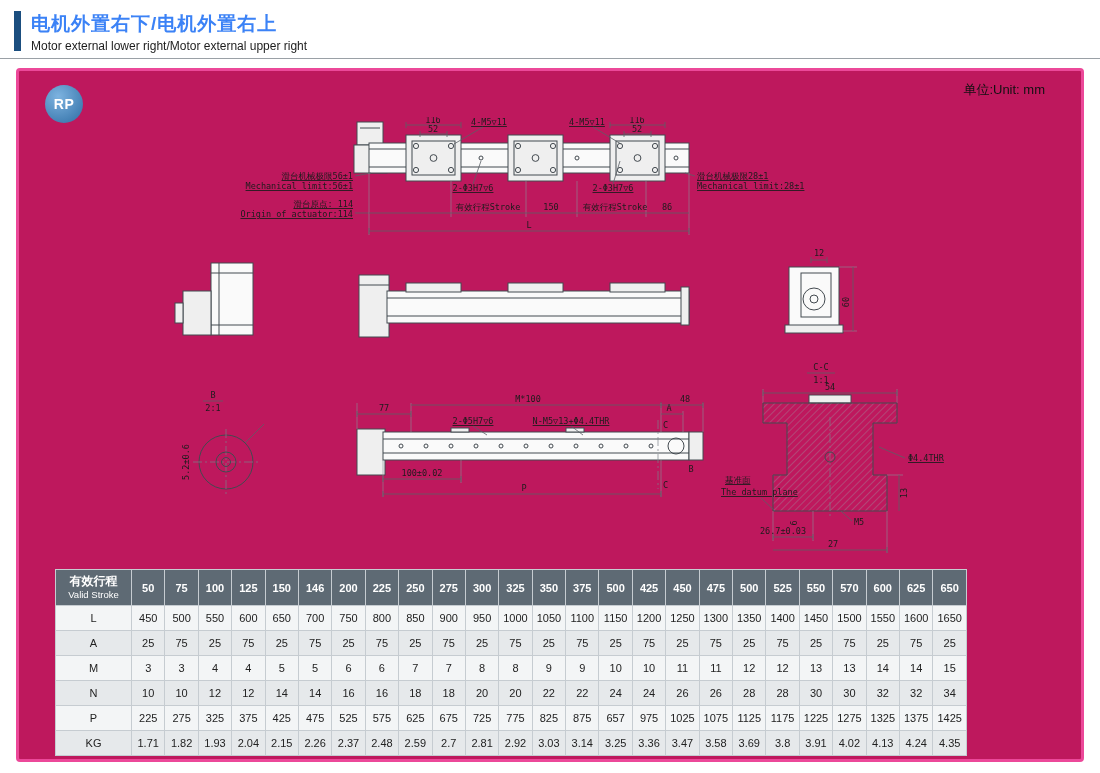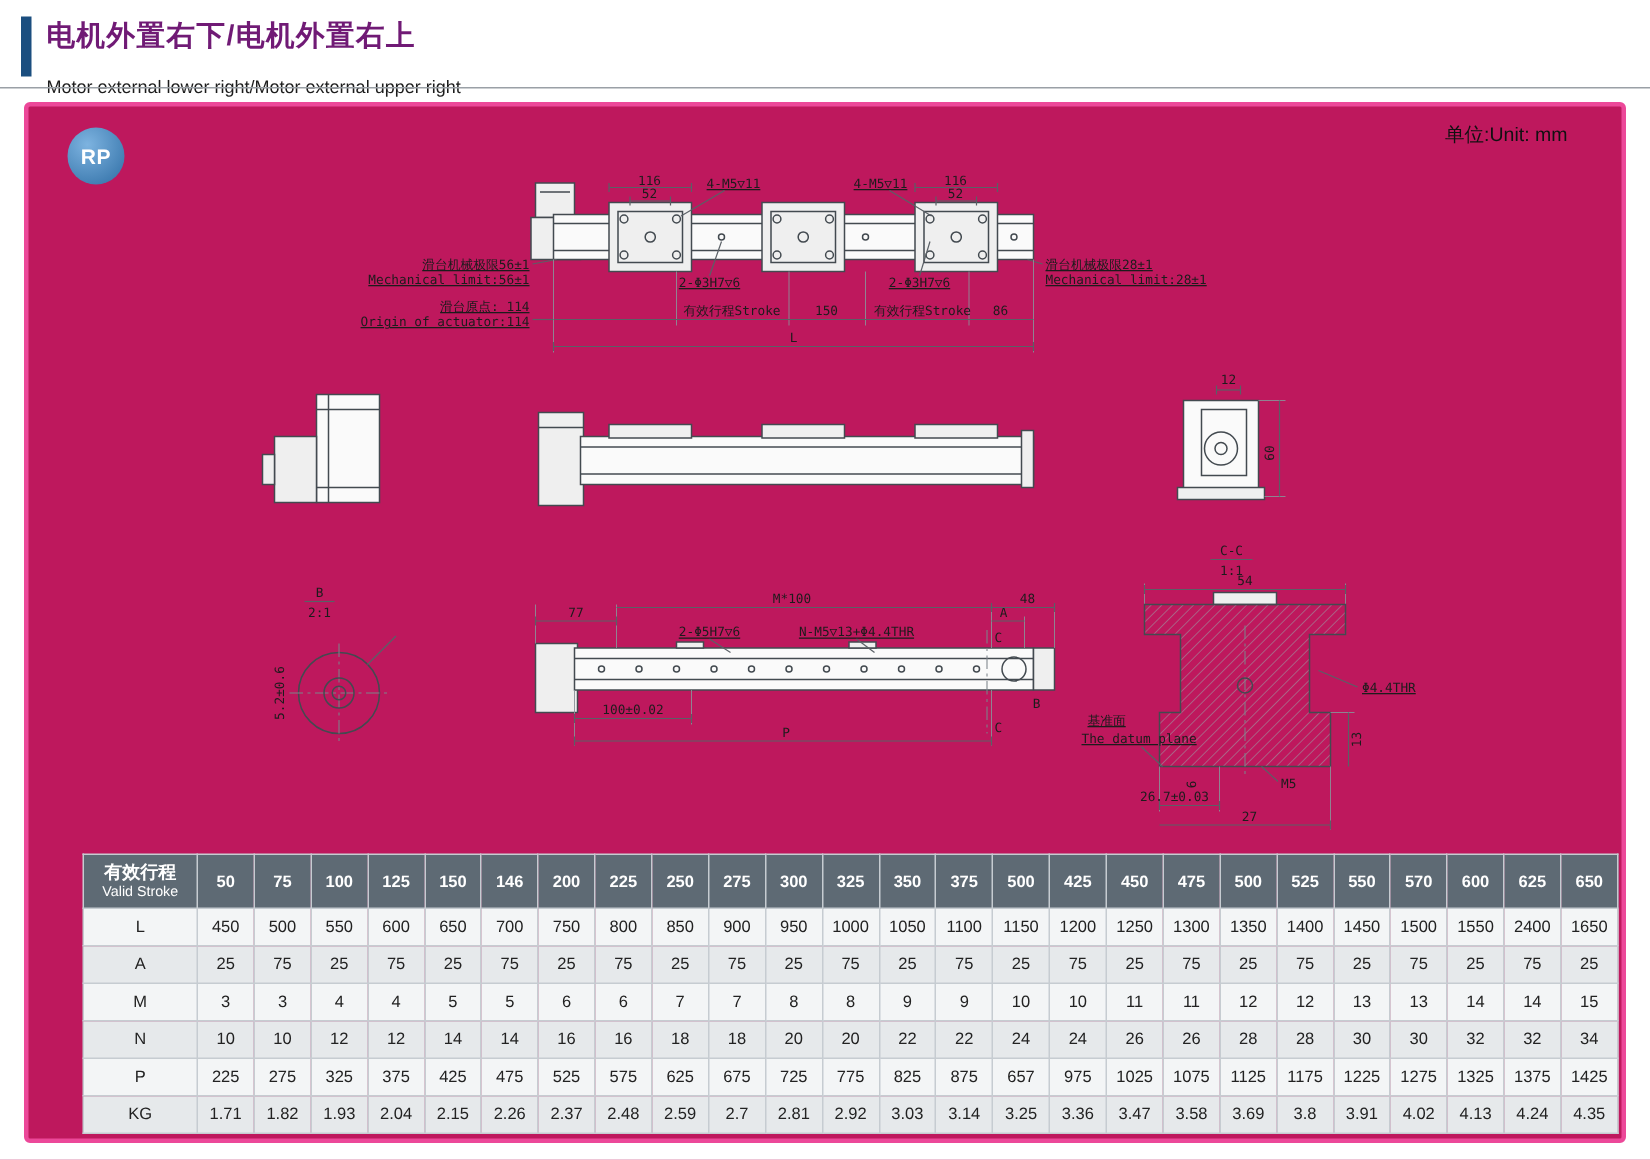--- a/index.html
+++ b/index.html
@@ -1,21 +1,21 @@
 <!DOCTYPE html>
 <html><head>
 <meta charset="utf-8">
 <style>
   *{box-sizing:border-box;margin:0;padding:0}
   html,body{width:1100px;height:773px;background:#ffffff;font-family:"Liberation Sans",sans-serif;position:relative;overflow:hidden}
   
   .header{position:absolute;top:11px;left:14px;display:flex;gap:10px}
   .accent{width:7px;height:40px;background:#1b4e7f}
-  .titles .zh{font-size:19px;font-weight:bold;color:#701a75;letter-spacing:1px}
-  .titles .en{font-size:12px;color:#1c1c1c;margin-top:14px}
+  .titles .zh{font-size:19px;font-weight:bold;color:#3b82f6;letter-spacing:1px}
+  .titles .en{font-size:12px;color:#1c1c1c;margin-top:2px}
   .divider{position:absolute;top:58px;left:0;width:1100px;border-top:1px solid #9aa0a6}
   
   .panel{position:absolute;top:68px;left:16px;width:1068px;height:694px;border:3px solid #ec4899;border-radius:4px;background:#be185d}
   .badge{position:absolute;top:14px;left:26px;width:38px;height:38px;border-radius:50%;
          background:radial-gradient(circle at 35% 30%,#7db3e0,#2e6da4);color:#fff;font-weight:bold;
          font-size:14px;display:flex;align-items:center;justify-content:center;letter-spacing:.5px}
   .sec-title{position:absolute;top:26px;left:76px;white-space:nowrap}
   .sec-title .zh{font-size:16px;font-weight:bold;color:#111}
   .sec-title .en{font-size:12.5px;font-weight:normal;color:#111;margin-left:5px}
   .unit{position:absolute;top:10px;right:36px;font-size:13px;color:#111}
@@ -25,21 +25,21 @@
   .pt{stroke:#434a50;stroke-width:1;fill:#efefef}
   .pt2{stroke:#434a50;stroke-width:1;fill:#fafafa}
   .dm{stroke:#5a6066;stroke-width:0.8;fill:none}
   .thin{stroke:#8a9097;stroke-width:0.6;fill:none}
   .cdash{stroke:#7c838a;stroke-width:0.7;fill:none;stroke-dasharray:9 3 2 3}
   text.cad{font-family:"DejaVu Sans Mono","Liberation Mono",monospace;font-size:8.5px;fill:#1c1c1c}
   .mid{text-anchor:middle}.endt{text-anchor:end}
   .u{text-decoration:underline}
   
   .tbl-wrap{position:absolute;top:498px;left:36px}
-  table{border-collapse:collapse;table-layout:fixed;width:1024px;font-size:11px}
+  table{border-collapse:collapse;table-layout:fixed;width:912px;font-size:11px}
   th,td{border:1px solid #c6ccd1;text-align:center;vertical-align:middle;padding:0;height:25px;color:#222}
   thead th{background:#5e6a74;color:#fff;height:36px;font-weight:bold;font-size:11px}
   th.label-col,td.label-col{width:76px}
   thead .zh{font-size:12px;font-weight:bold;line-height:15px}
   thead .en{font-size:9.5px;font-weight:normal;line-height:12px}
   tbody tr:nth-child(odd){background:#f3f5f6}
   tbody tr:nth-child(even){background:#e6e9eb}
 </style>
 </head>
 <body>
@@ -372,21 +372,21 @@
             <td>1100</td>
             <td>1150</td>
             <td>1200</td>
             <td>1250</td>
             <td>1300</td>
             <td>1350</td>
             <td>1400</td>
             <td>1450</td>
             <td>1500</td>
             <td>1550</td>
-            <td>2400</td>
+            <td>1600</td>
             <td>1650</td>
           </tr>
           <tr>
             <td class="label-col">A</td>
             <td>25</td>
             <td>75</td>
             <td>25</td>
             <td>75</td>
             <td>25</td>
             <td>75</td>

